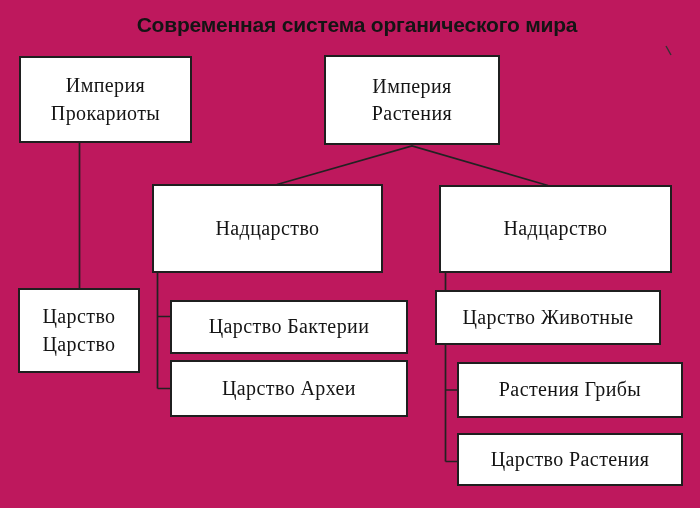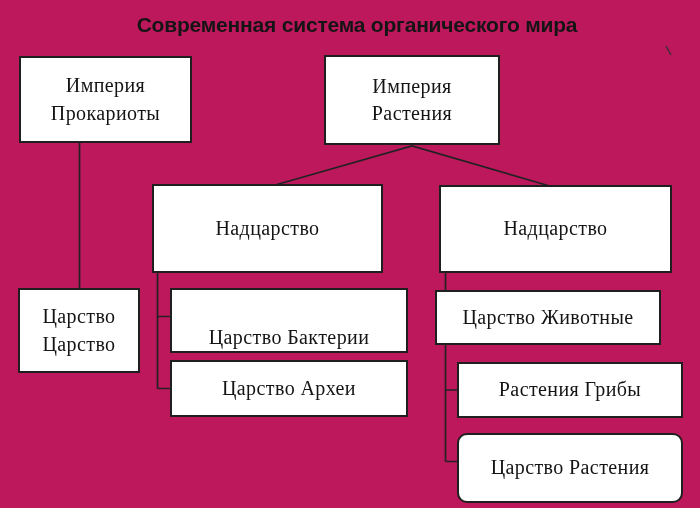--- a/index.html
+++ b/index.html
@@ -83,33 +83,33 @@
 
   <div class="node" style="left:439px; top:185px; width:233px; height:88px;">
     <span>Надцарство</span>
   </div>
 
   <div class="node" style="left:18px; top:288px; width:122px; height:85px;">
     <span>Царство</span>
     <span>Царство</span>
   </div>
 
-  <div class="node" style="left:170px; top:288px; width:238px; height:65px;justify-content:flex-end;">
+  <div class="node" style="left:170px; top:300px; width:238px; height:54px;">
     <span>Царство Бактерии</span>
   </div>
 
   <div class="node" style="left:170px; top:360px; width:238px; height:57px;">
     <span>Царство Археи</span>
   </div>
 
   <div class="node" style="left:435px; top:290px; width:226px; height:55px;font-family:Liberation Serif, serif;">
     <span>Царство Животные</span>
   </div>
 
   <div class="node" style="left:457px; top:362px; width:226px; height:56px;">
     <span>Растения Грибы</span>
   </div>
 
-  <div class="node" style="left:457px; top:433px; width:226px; height:70px;border-radius:10px;">
+  <div class="node" style="left:457px; top:433px; width:226px; height:53px;">
     <span>Царство Растения</span>
   </div>
 
 </div>
 
 </body></html>

